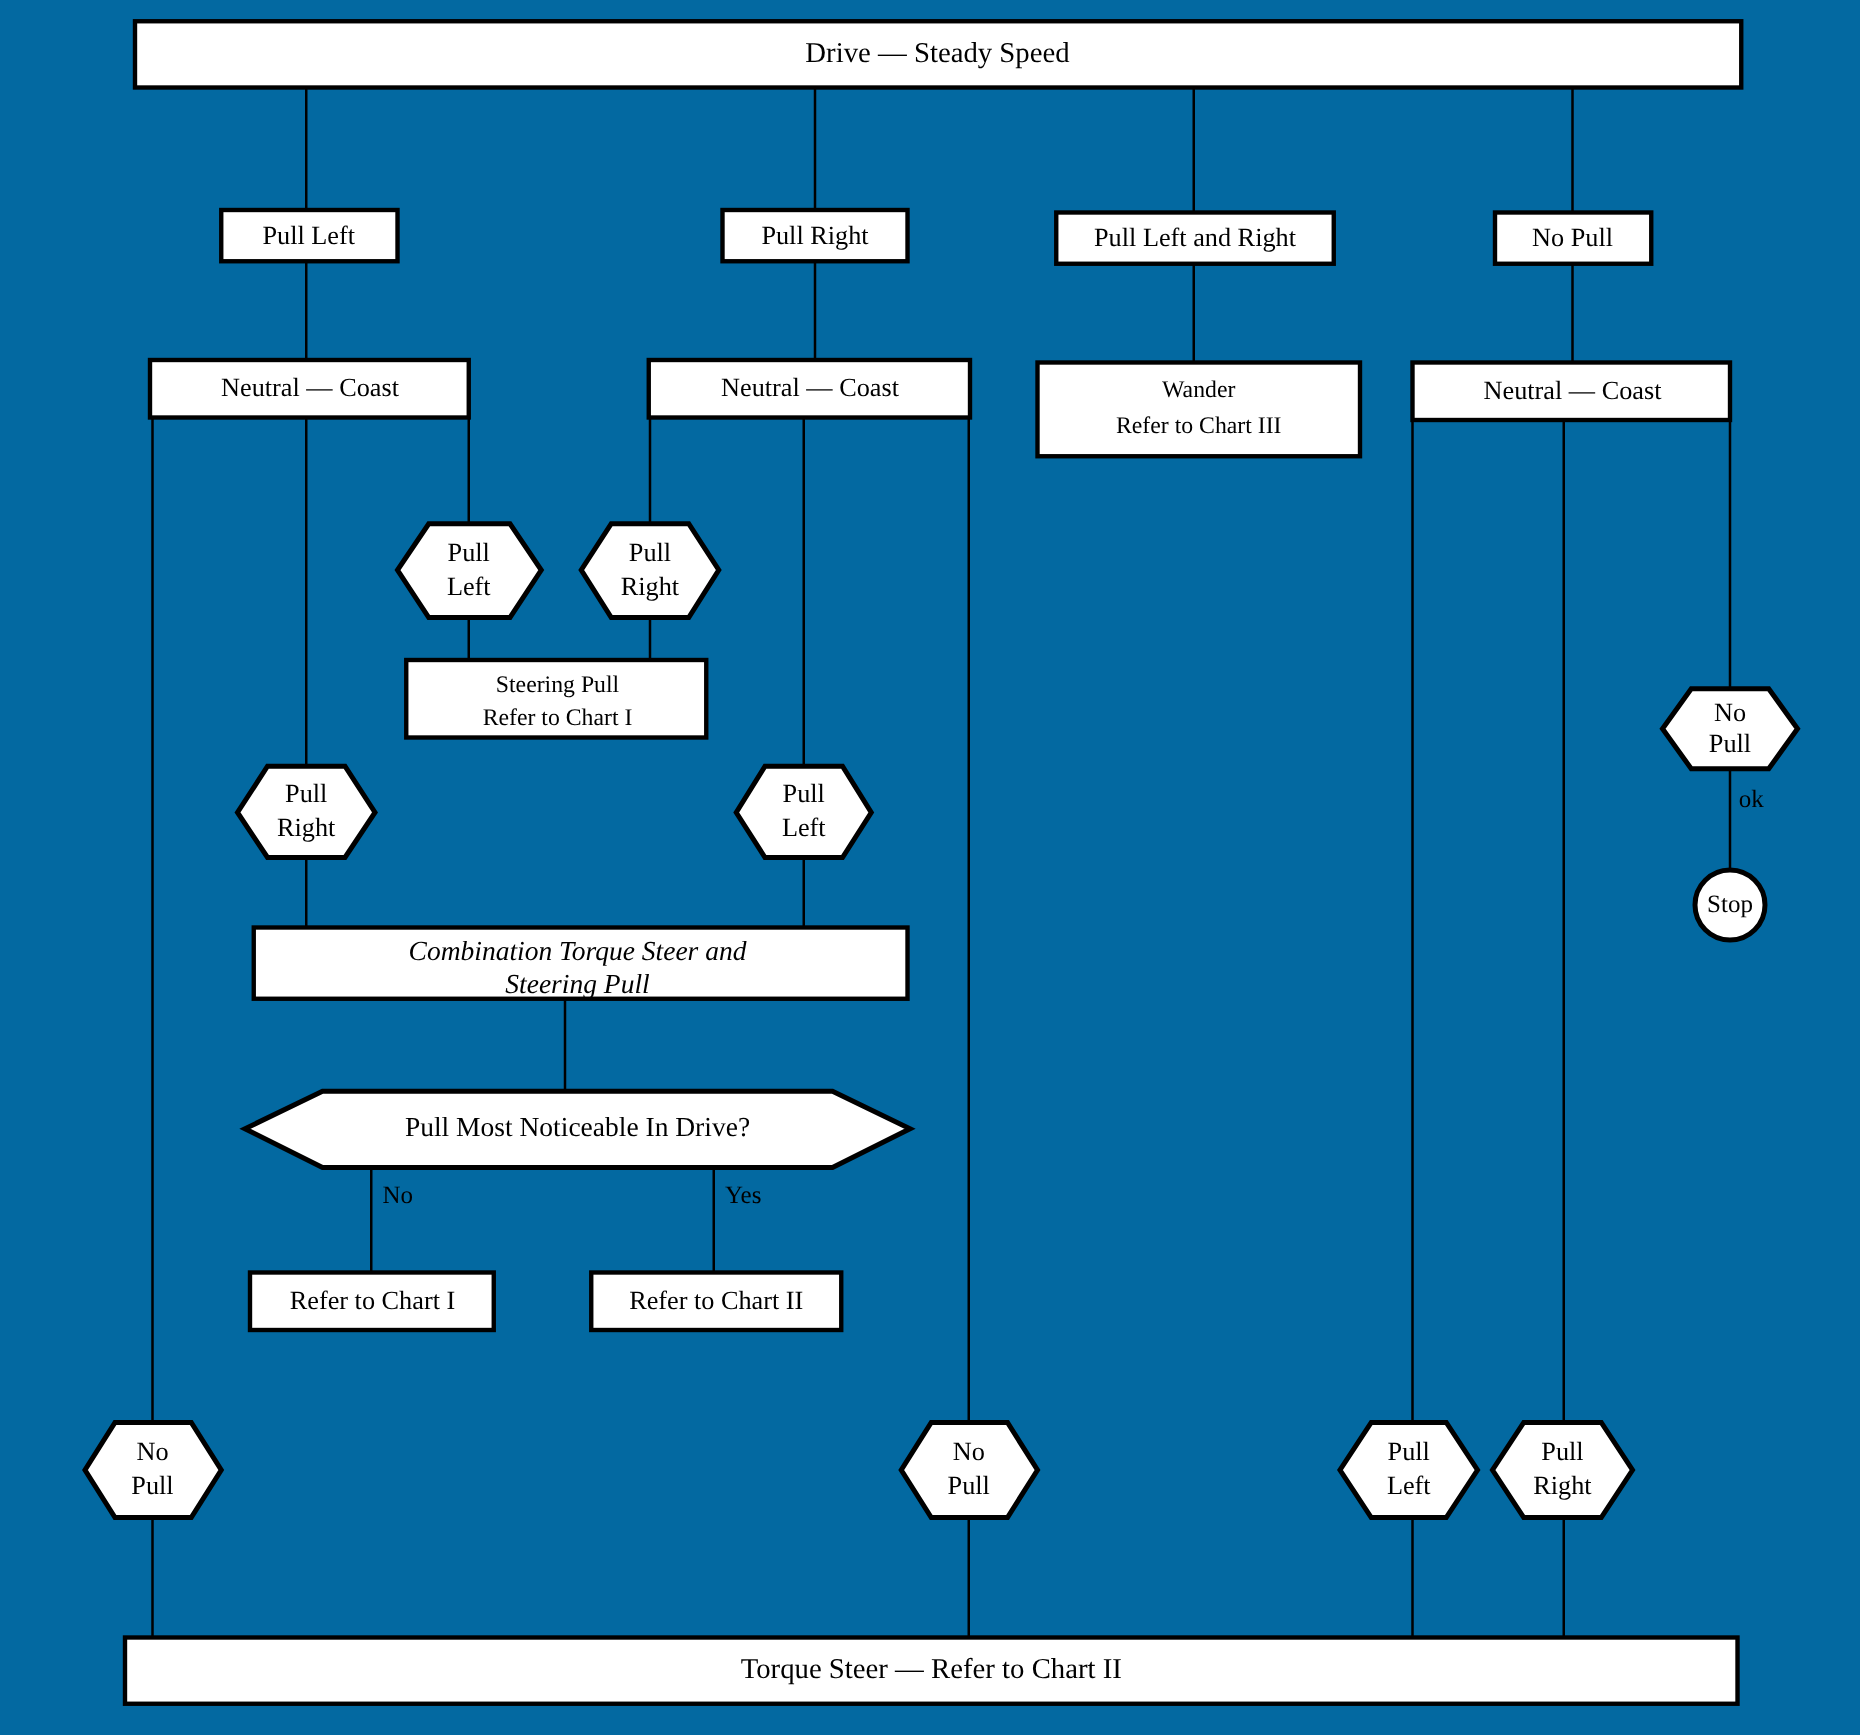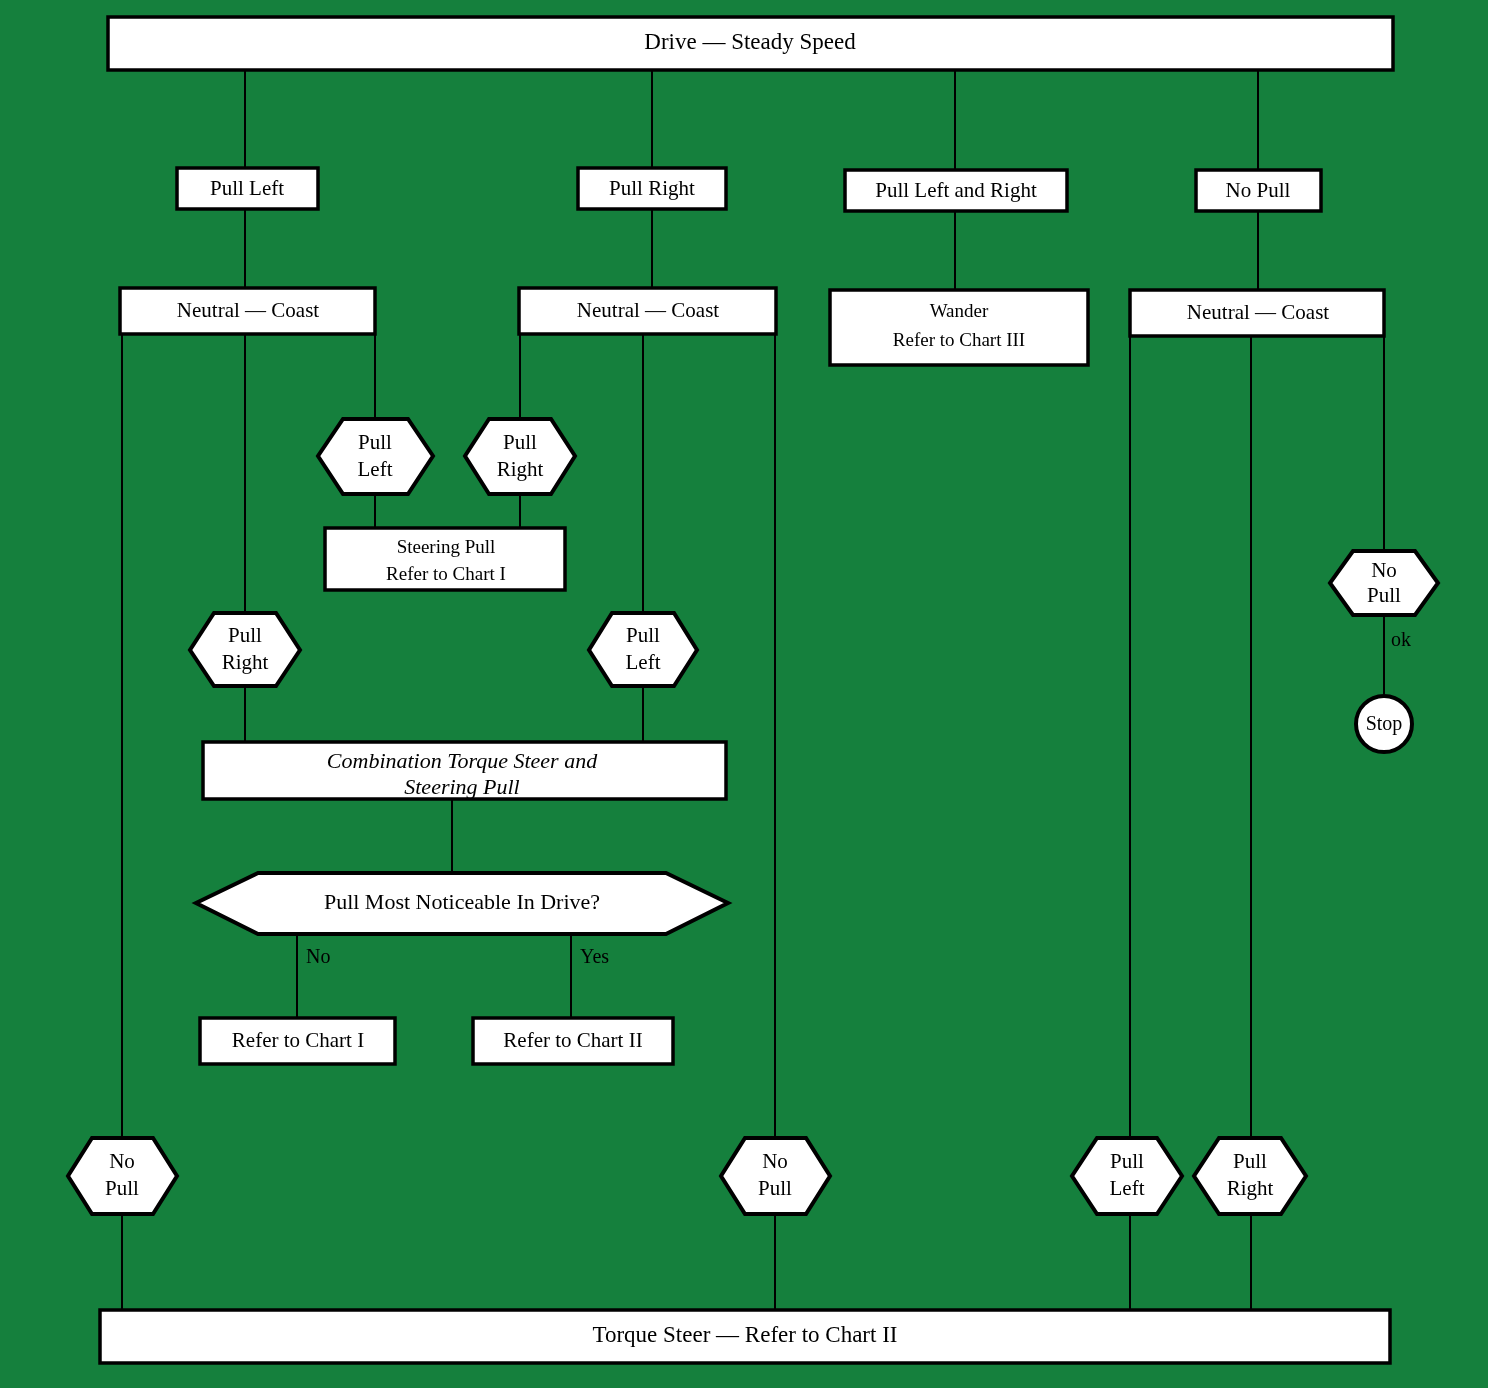--- a/index.html
+++ b/index.html
@@ -7,21 +7,21 @@
     padding: 0;
     background: #ffffff;
   }
   body {
     font-family: "Liberation Serif", "DejaVu Serif", serif;
   }
   #chart-root {
     position: relative;
     width: 1488px;
     height: 1388px;
-    background: #15803d;
+    background: #0369a1;
     overflow: hidden;
   }
   svg#flow-svg {
     position: absolute;
     left: 0;
     top: 0;
     width: 1488px;
     height: 1388px;
   }
   .conn {

